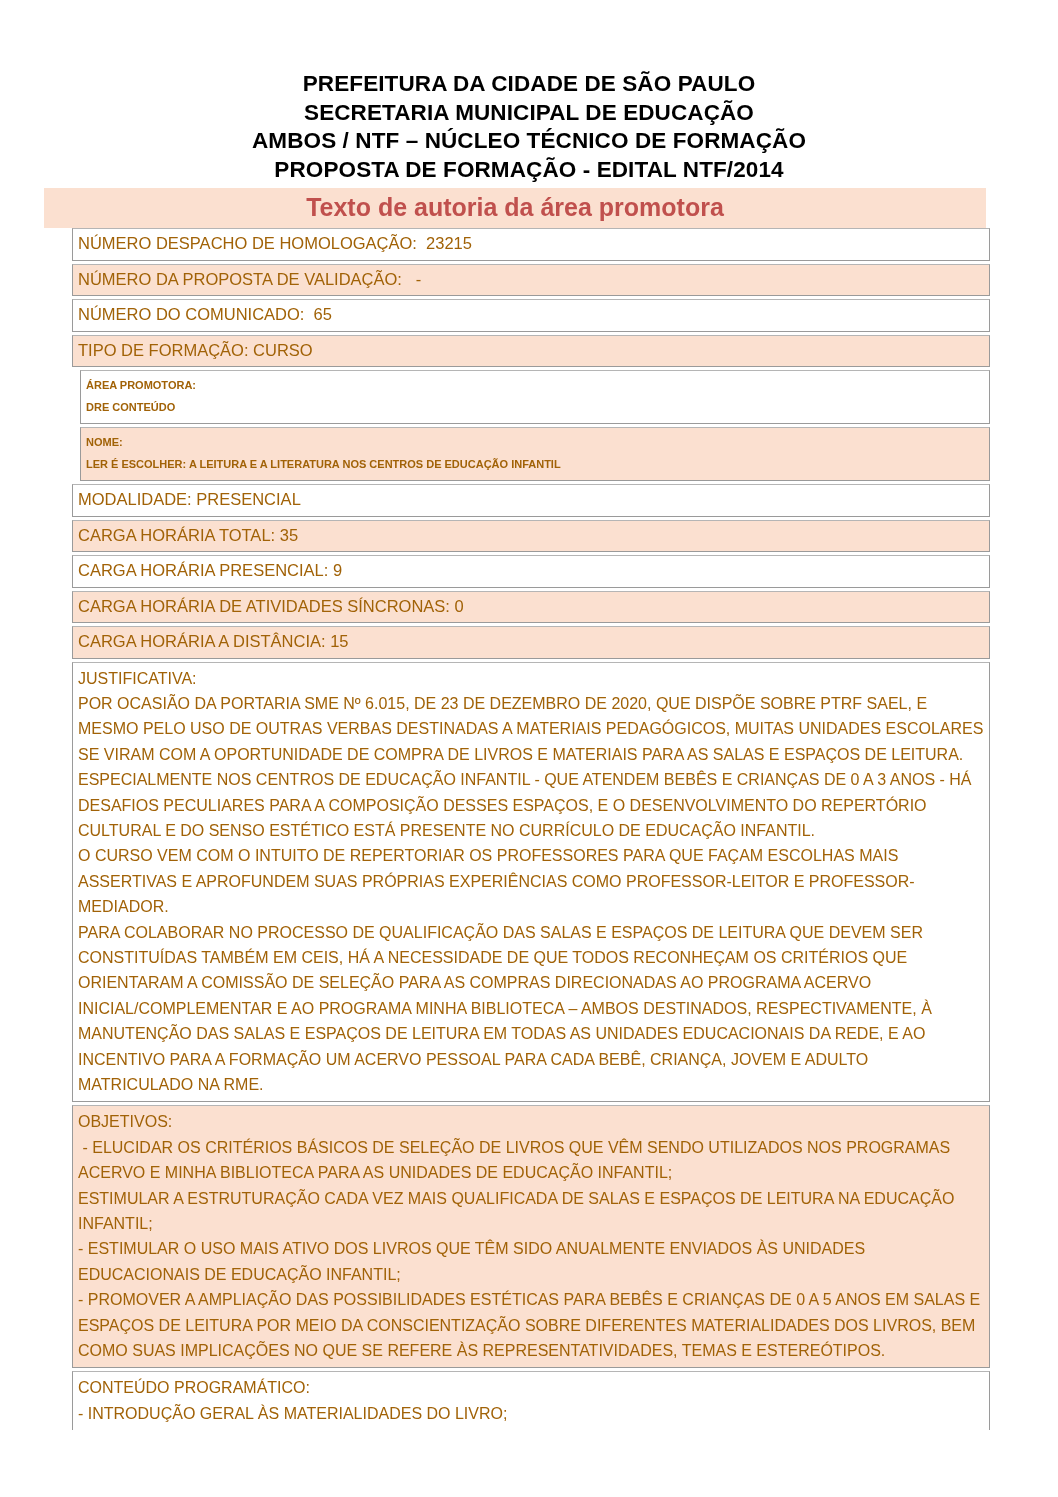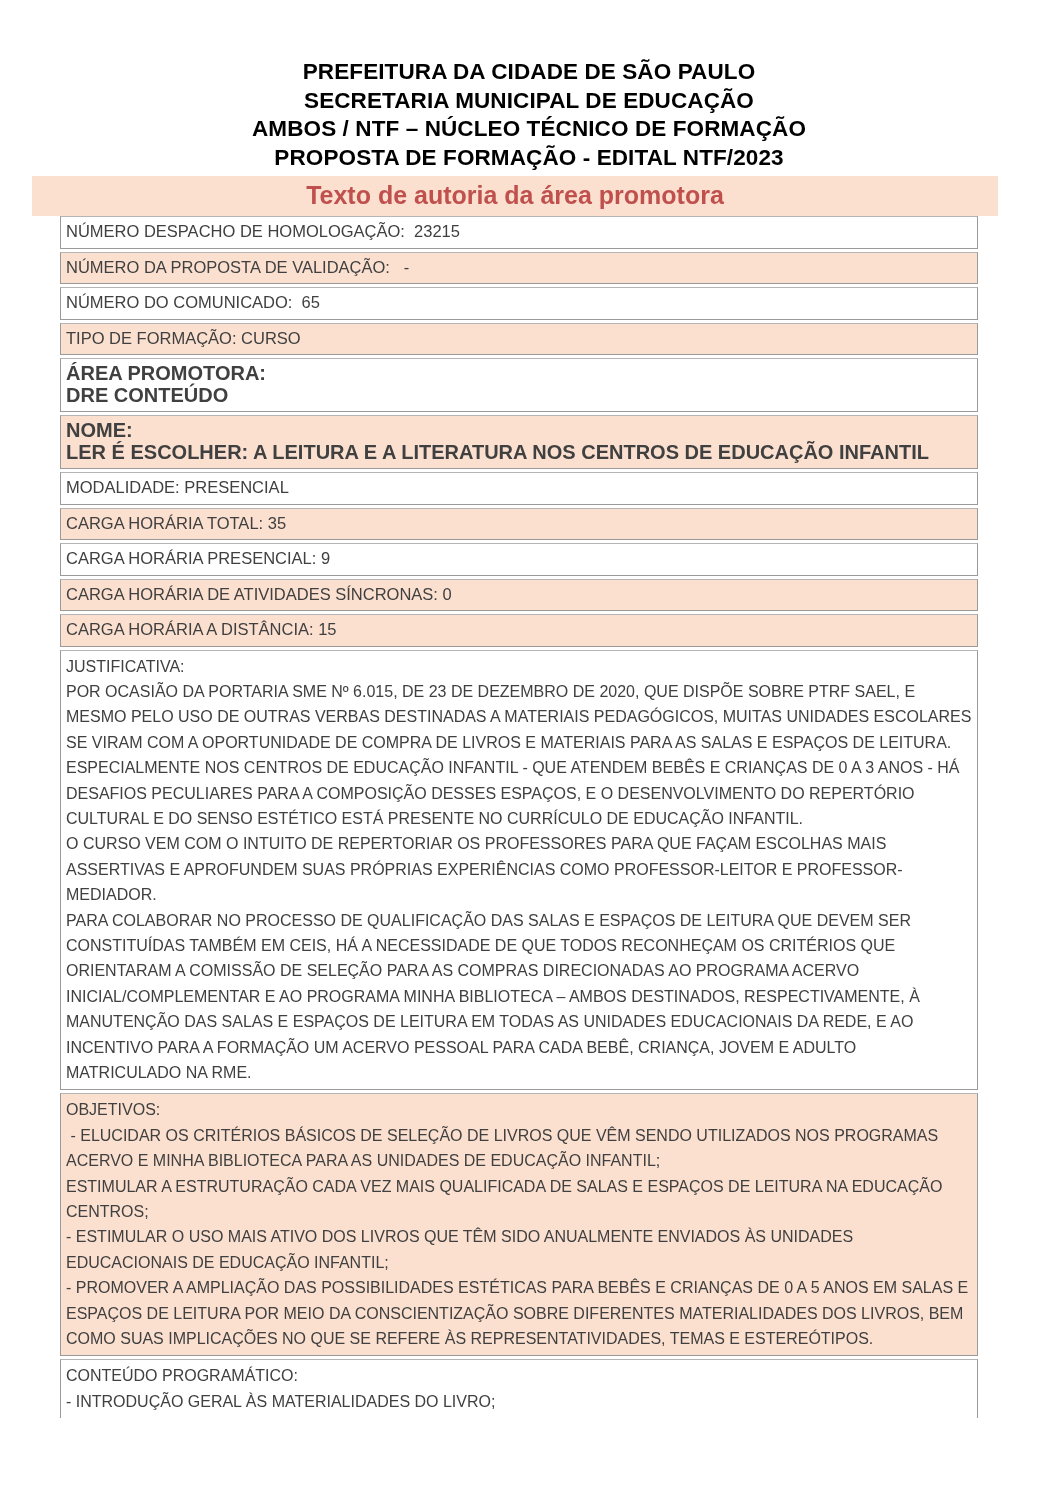--- a/index.html
+++ b/index.html
@@ -14,21 +14,21 @@
     font-family: "Liberation Sans", sans-serif;
     color: #000000;
     overflow: hidden;
     position: relative;
   }
 
   .page {
     width: 1058px;
     height: 1126px;
     box-sizing: border-box;
-    padding: 0;
+    padding: 12px;
     position: relative;
   }
 
   
   .doc-header {
     text-align: center;
     padding-top: 58px;
   }
   .doc-header .hline {
     font-weight: bold;
@@ -60,29 +60,30 @@
   }
   .row {
     box-sizing: border-box;
     border: 1px solid #9a9a9a;
     border-top-color: #b5b5b5;
     background: #ffffff;
     padding: 4px 5px 5px 5px;
     margin-bottom: 3px;
     font-size: 16.5px;
     line-height: 21.5px;
-    color: #404040;
+    color: #a16207;
     word-wrap: break-word;
   }
   .row.alt {
     background: #FBE0D0;
   }
   .row.bold {
     font-weight: bold;
-    font-size: 20px;
+    font-size: 11px;
+    margin-left: 8px;
   }
   .row .ln {
     display: block;
     white-space: pre-wrap;
   }
   .row.block .ln {
     line-height: 25.4px;
     font-size: 16px;
   }
   .row.block {
@@ -99,21 +100,21 @@
 </style>
 </head>
 <body>
 
 <div class="page">
 
   <div class="doc-header">
     <div class="hline">PREFEITURA DA CIDADE DE SÃO PAULO</div>
     <div class="hline">SECRETARIA MUNICIPAL DE EDUCAÇÃO</div>
     <div class="hline">AMBOS / NTF – NÚCLEO TÉCNICO DE FORMAÇÃO</div>
-    <div class="hline">PROPOSTA DE FORMAÇÃO - EDITAL NTF/2023</div>
+    <div class="hline">PROPOSTA DE FORMAÇÃO - EDITAL NTF/2014</div>
   </div>
 
   <div class="banner">
     <div class="banner-text">Texto de autoria da área promotora</div>
   </div>
 
   <div class="ftable">
 
     <div class="row">
       <span class="ln">NÚMERO DESPACHO DE HOMOLOGAÇÃO:  23215</span>
@@ -165,21 +166,21 @@
     <div class="row block tall">
       <span class="ln">JUSTIFICATIVA:</span>
       <span class="ln">POR OCASIÃO DA PORTARIA SME Nº 6.015, DE 23 DE DEZEMBRO DE 2020, QUE DISPÕE SOBRE PTRF SAEL, E MESMO PELO USO DE OUTRAS VERBAS DESTINADAS A MATERIAIS PEDAGÓGICOS, MUITAS UNIDADES ESCOLARES SE VIRAM COM A OPORTUNIDADE DE COMPRA DE LIVROS E MATERIAIS PARA AS SALAS E ESPAÇOS DE LEITURA. ESPECIALMENTE NOS CENTROS DE EDUCAÇÃO INFANTIL - QUE ATENDEM BEBÊS E CRIANÇAS DE 0 A 3 ANOS - HÁ DESAFIOS PECULIARES PARA A COMPOSIÇÃO DESSES ESPAÇOS, E O DESENVOLVIMENTO DO REPERTÓRIO CULTURAL E DO SENSO ESTÉTICO ESTÁ PRESENTE NO CURRÍCULO DE EDUCAÇÃO INFANTIL.</span>
       <span class="ln">O CURSO VEM COM O INTUITO DE REPERTORIAR OS PROFESSORES PARA QUE FAÇAM ESCOLHAS MAIS ASSERTIVAS E APROFUNDEM SUAS PRÓPRIAS EXPERIÊNCIAS COMO PROFESSOR-LEITOR E PROFESSOR-MEDIADOR.</span>
       <span class="ln">PARA COLABORAR NO PROCESSO DE QUALIFICAÇÃO DAS SALAS E ESPAÇOS DE LEITURA QUE DEVEM SER CONSTITUÍDAS TAMBÉM EM CEIS, HÁ A NECESSIDADE DE QUE TODOS RECONHEÇAM OS CRITÉRIOS QUE ORIENTARAM A COMISSÃO DE SELEÇÃO PARA AS COMPRAS DIRECIONADAS AO PROGRAMA ACERVO INICIAL/COMPLEMENTAR E AO PROGRAMA MINHA BIBLIOTECA – AMBOS DESTINADOS, RESPECTIVAMENTE, À MANUTENÇÃO DAS SALAS E ESPAÇOS DE LEITURA EM TODAS AS UNIDADES EDUCACIONAIS DA REDE, E AO INCENTIVO PARA A FORMAÇÃO UM ACERVO PESSOAL PARA CADA BEBÊ, CRIANÇA, JOVEM E ADULTO MATRICULADO NA RME.</span>
     </div>
 
     <div class="row alt block tall">
       <span class="ln">OBJETIVOS:</span>
       <span class="ln"> - ELUCIDAR OS CRITÉRIOS BÁSICOS DE SELEÇÃO DE LIVROS QUE VÊM SENDO UTILIZADOS NOS PROGRAMAS ACERVO E MINHA BIBLIOTECA PARA AS UNIDADES DE EDUCAÇÃO INFANTIL;</span>
-      <span class="ln">ESTIMULAR A ESTRUTURAÇÃO CADA VEZ MAIS QUALIFICADA DE SALAS E ESPAÇOS DE LEITURA NA EDUCAÇÃO CENTROS;</span>
+      <span class="ln">ESTIMULAR A ESTRUTURAÇÃO CADA VEZ MAIS QUALIFICADA DE SALAS E ESPAÇOS DE LEITURA NA EDUCAÇÃO INFANTIL;</span>
       <span class="ln">- ESTIMULAR O USO MAIS ATIVO DOS LIVROS QUE TÊM SIDO ANUALMENTE ENVIADOS ÀS UNIDADES EDUCACIONAIS DE EDUCAÇÃO INFANTIL;</span>
       <span class="ln">- PROMOVER A AMPLIAÇÃO DAS POSSIBILIDADES ESTÉTICAS PARA BEBÊS E CRIANÇAS DE 0 A 5 ANOS EM SALAS E ESPAÇOS DE LEITURA POR MEIO DA CONSCIENTIZAÇÃO SOBRE DIFERENTES MATERIALIDADES DOS LIVROS, BEM COMO SUAS IMPLICAÇÕES NO QUE SE REFERE ÀS REPRESENTATIVIDADES, TEMAS E ESTEREÓTIPOS.</span>
     </div>
 
     <div class="row block tall clipped">
       <span class="ln">CONTEÚDO PROGRAMÁTICO:</span>
       <span class="ln">- INTRODUÇÃO GERAL ÀS MATERIALIDADES DO LIVRO;</span>
 
     </div>
 

